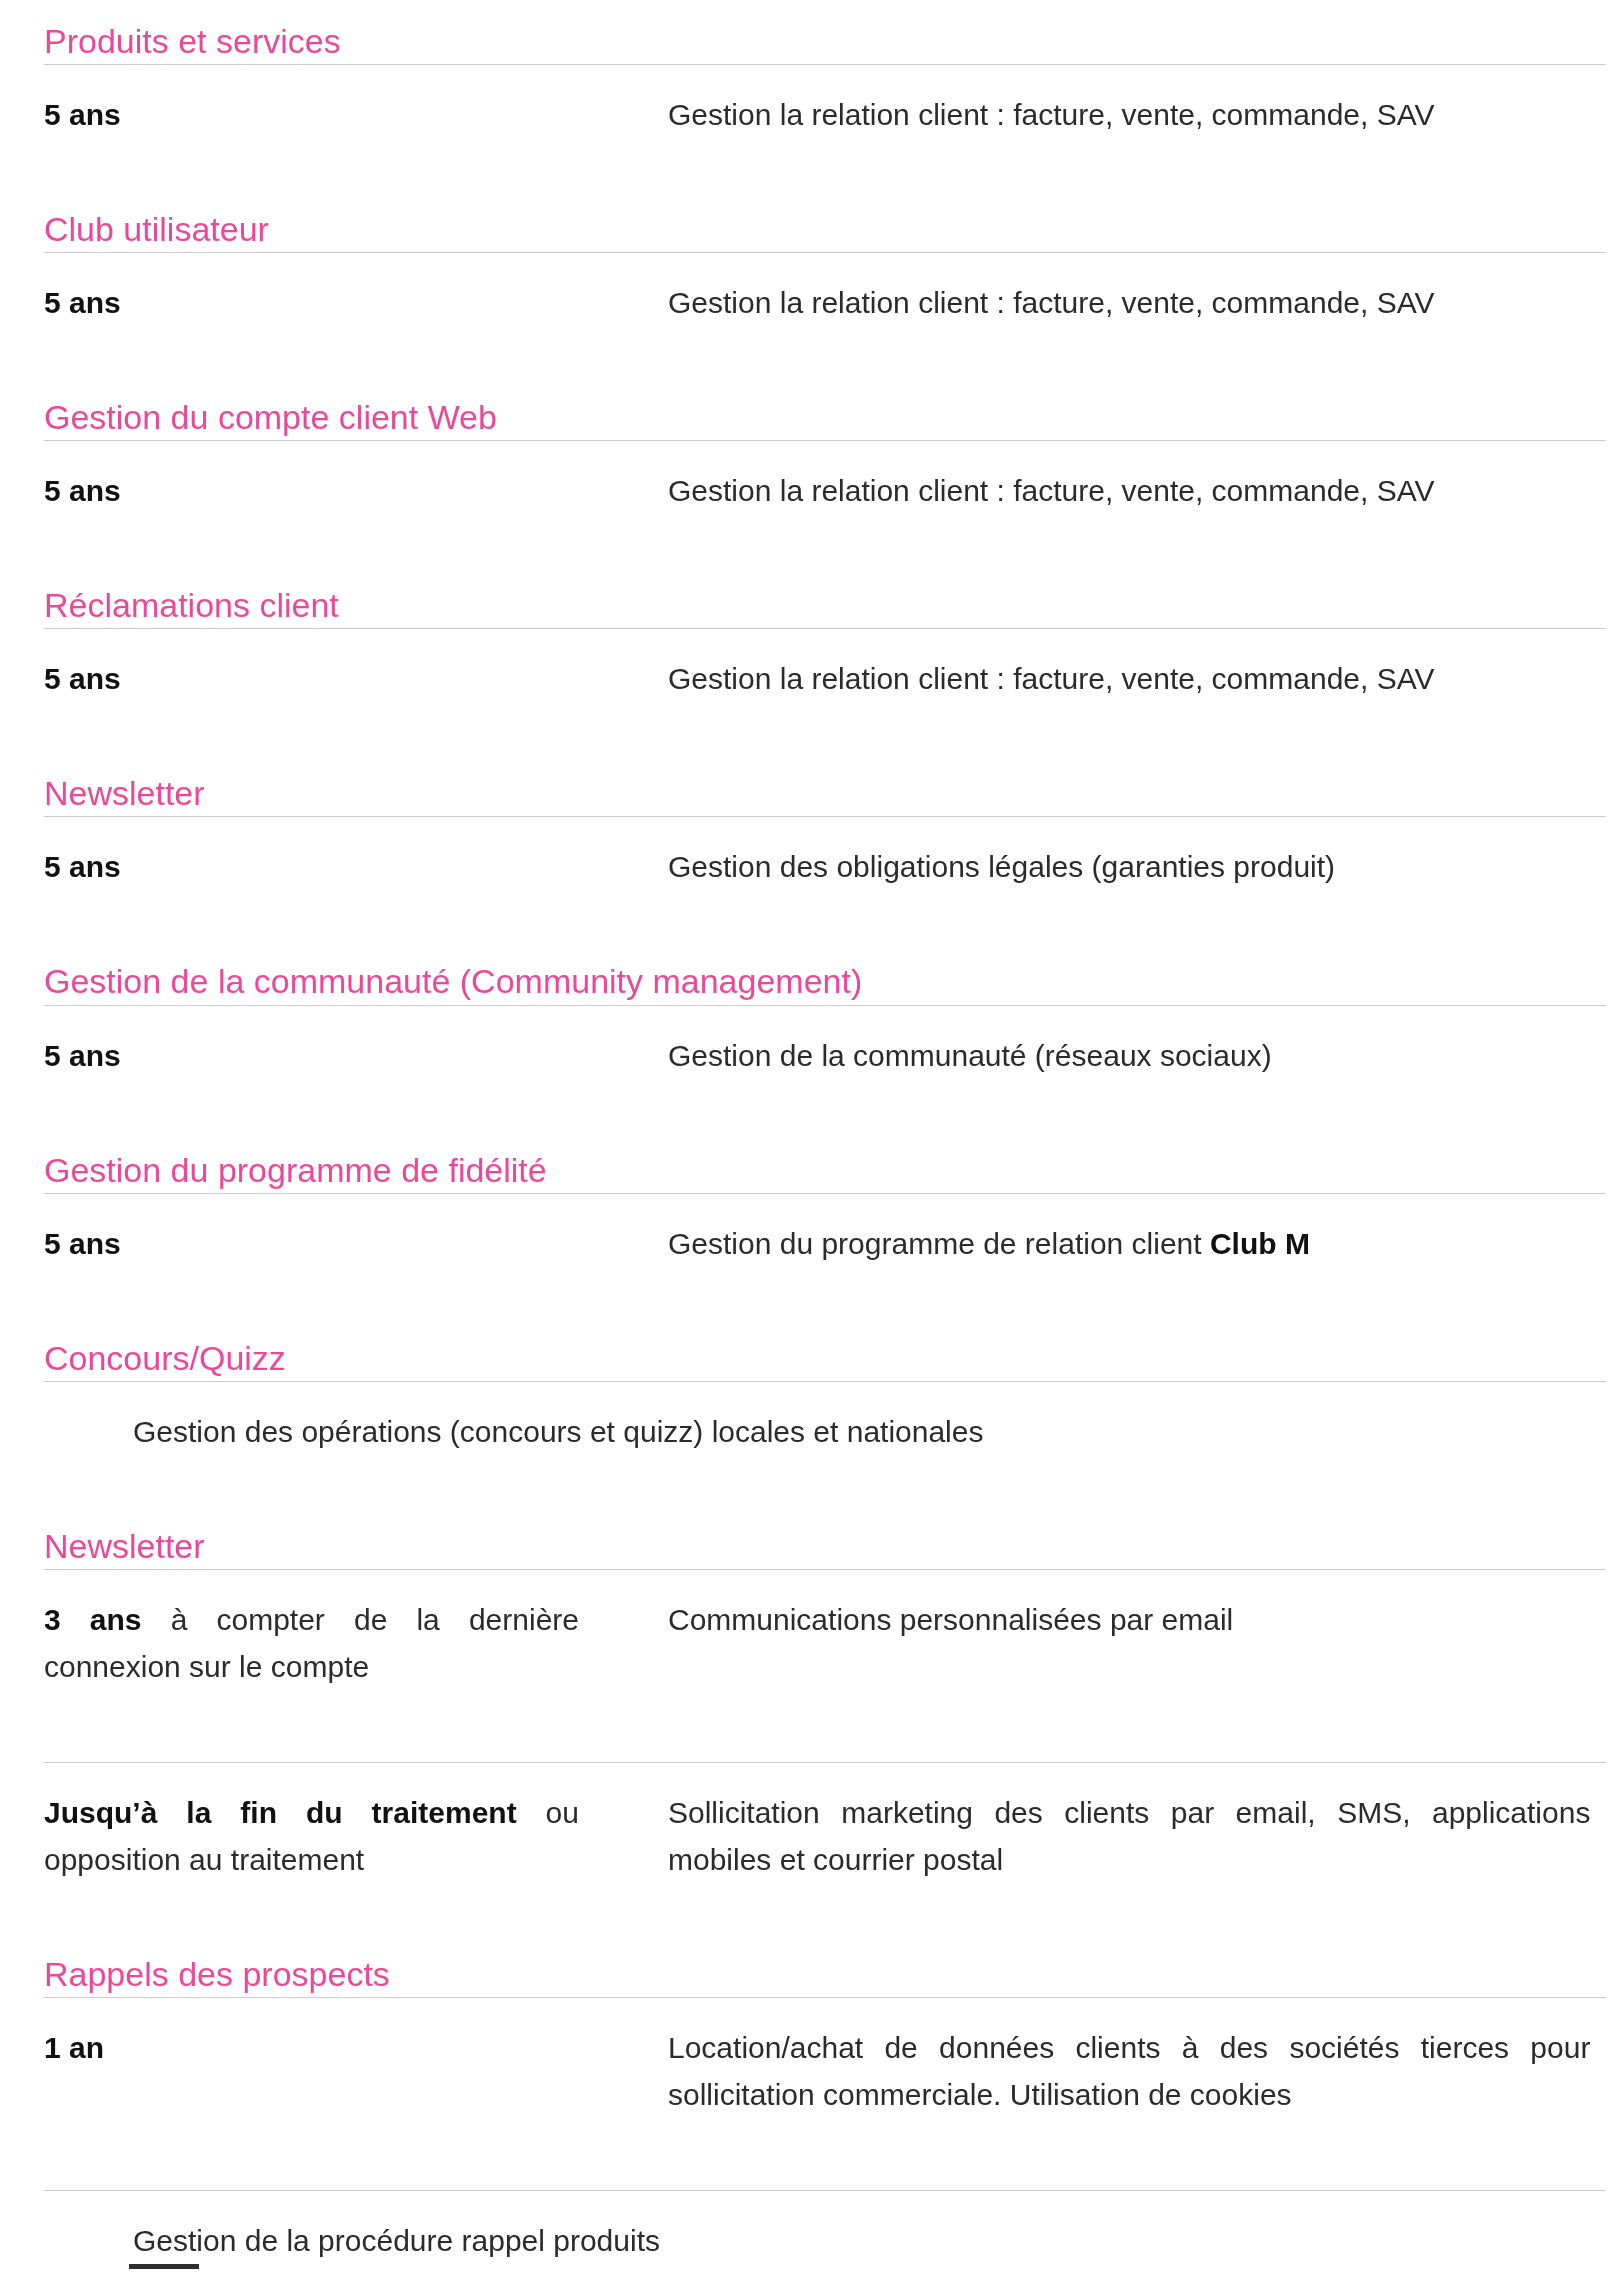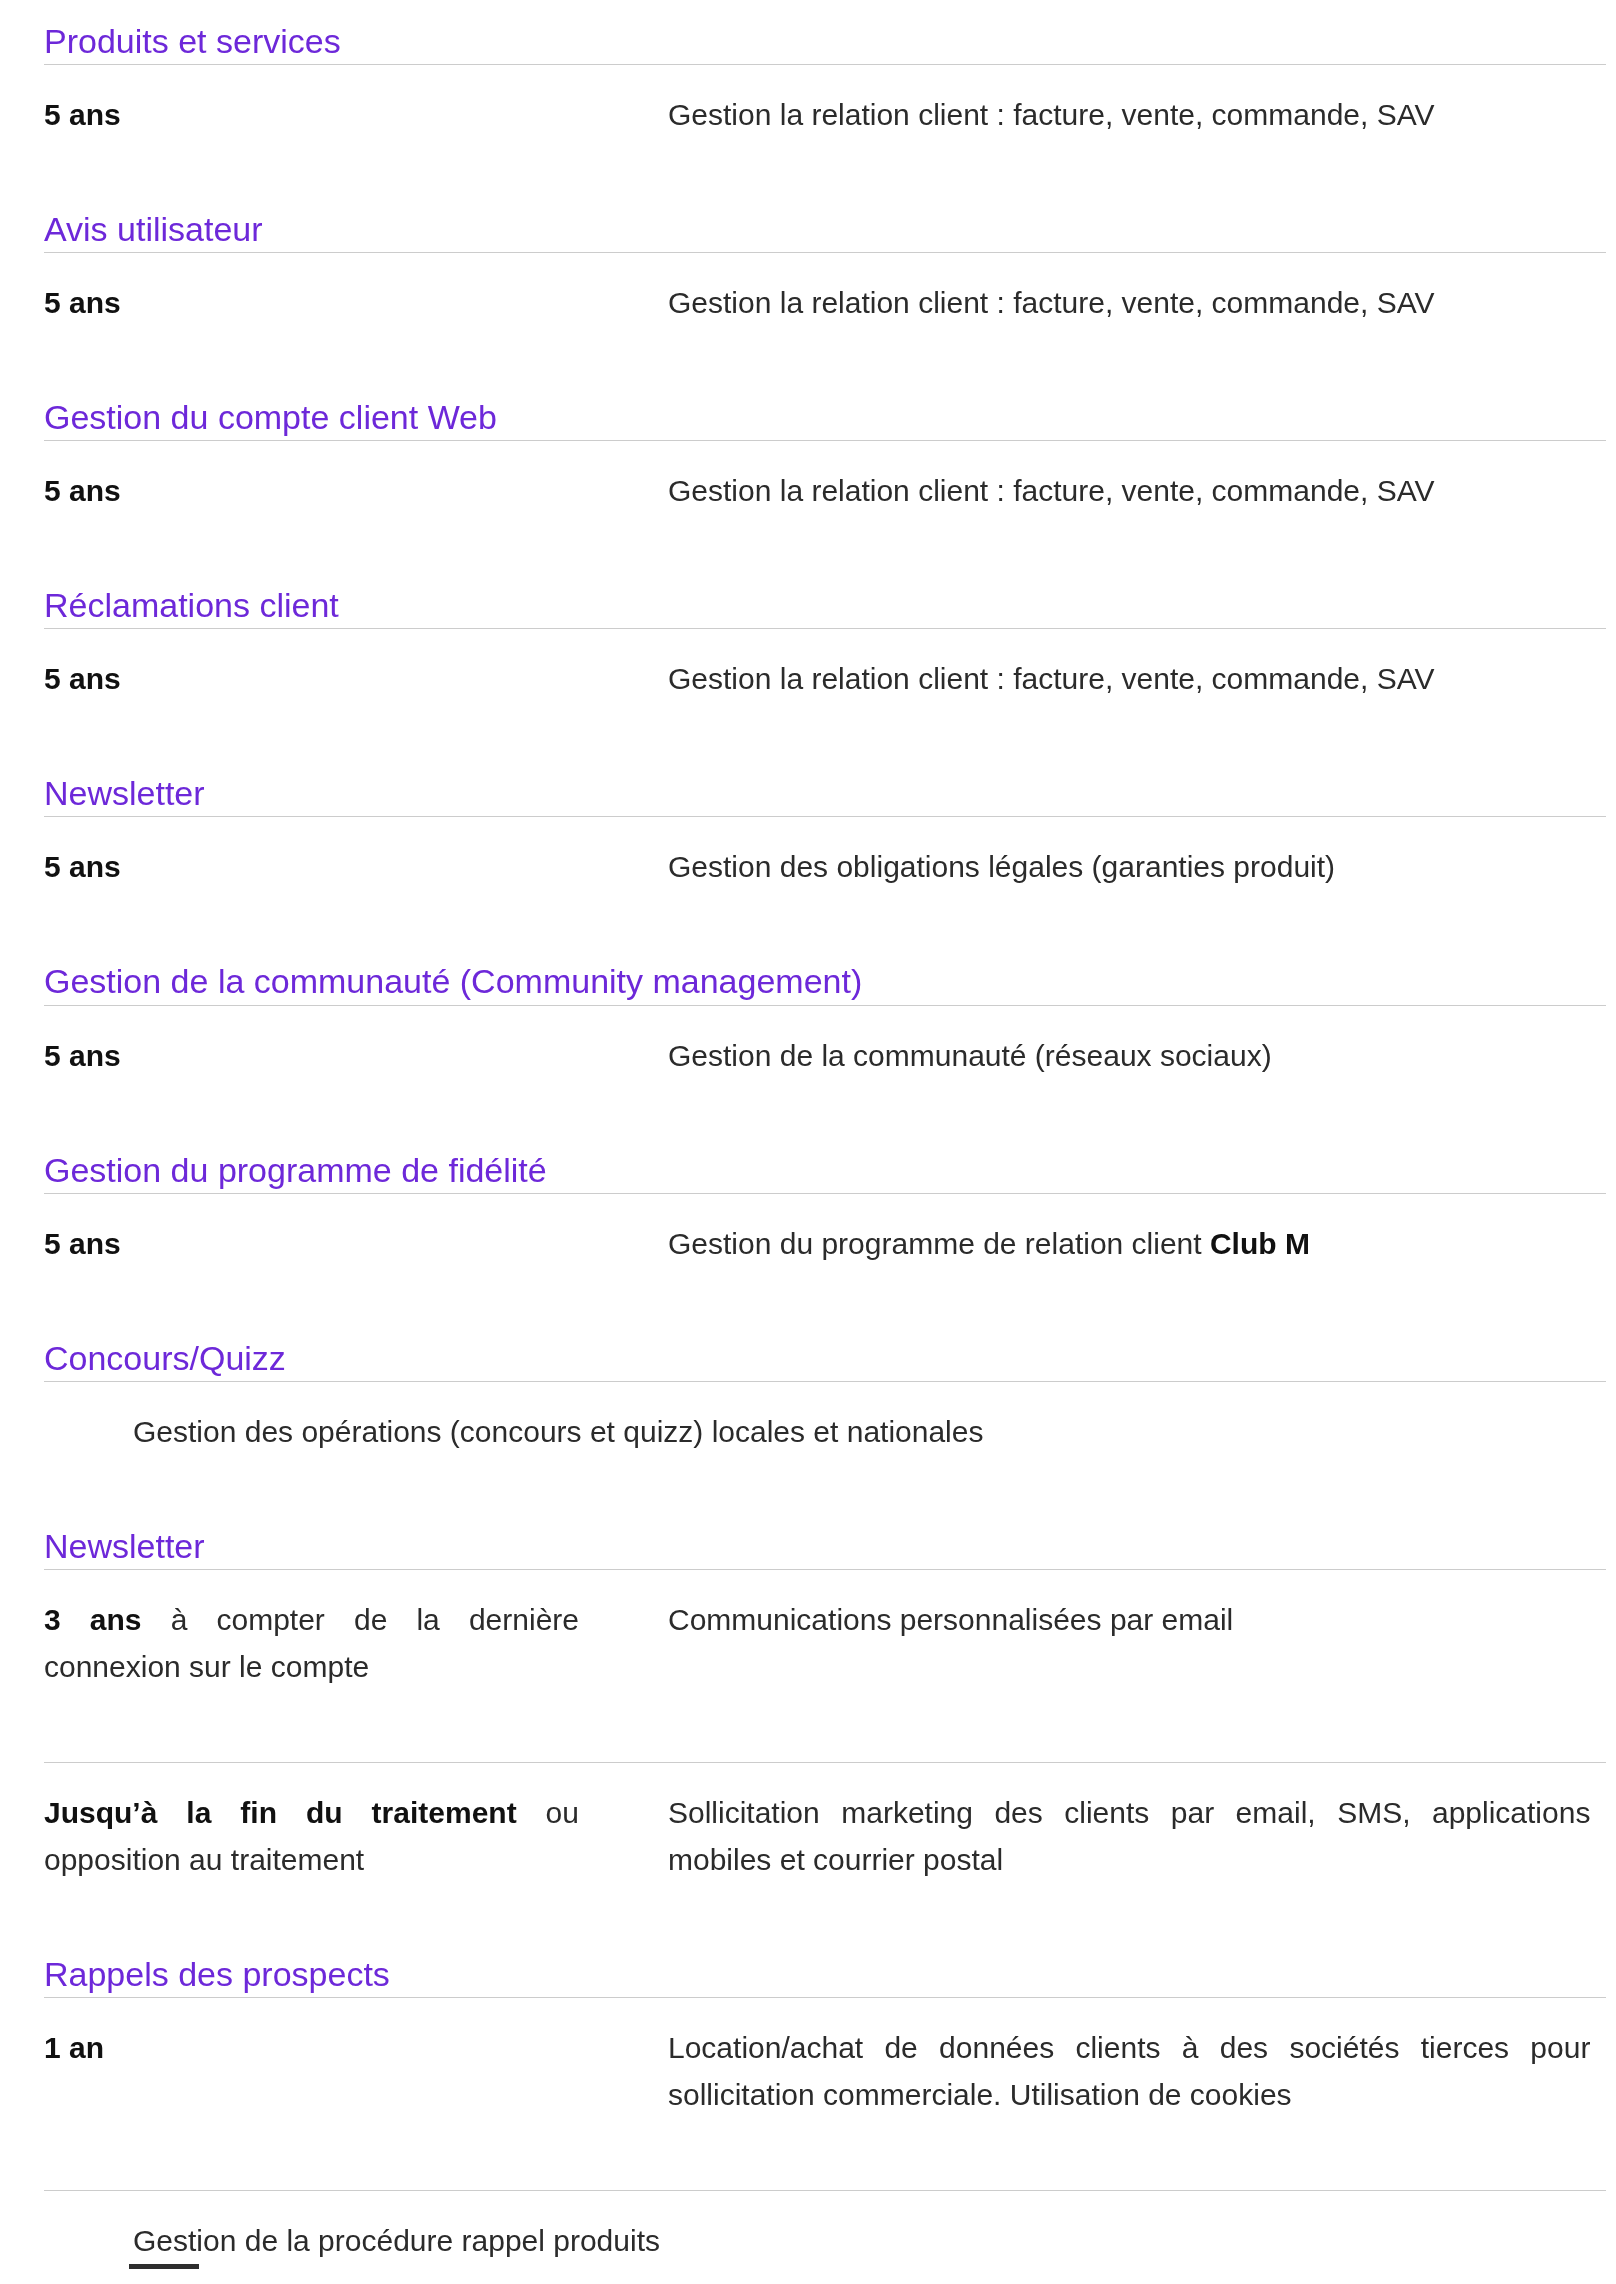--- a/index.html
+++ b/index.html
@@ -18,21 +18,21 @@
     padding: 22px 11px 0 44px;
   }
   .section {
     margin-bottom: 72px;
   }
   .section-title {
     margin: 0;
     font-size: 34px;
     line-height: 39px;
     font-weight: 400;
-    color: #6d28d9;
+    color: #ec4899;
   }
   .rule {
     border: none;
     border-top: 1.6px solid #cccccc;
     margin: 3.1px 0 0 0;
     height: 0;
   }
   .row {
     display: flex;
     margin-top: 26px;
@@ -72,21 +72,21 @@
   <section class="section">
     <h2 class="section-title">Produits et services</h2>
     <hr class="rule">
     <div class="row">
       <div class="col-duration"><span class="bold">5 ans</span><span></span></div>
       <div class="col-desc"><span>Gestion la relation client : facture, vente, commande, SAV</span><span class="bold"></span></div>
     </div>
   </section>
 
   <section class="section">
-    <h2 class="section-title">Avis utilisateur</h2>
+    <h2 class="section-title">Club utilisateur</h2>
     <hr class="rule">
     <div class="row">
       <div class="col-duration"><span class="bold">5 ans</span><span></span></div>
       <div class="col-desc"><span>Gestion la relation client : facture, vente, commande, SAV</span><span class="bold"></span></div>
     </div>
   </section>
 
   <section class="section">
     <h2 class="section-title">Gestion du compte client Web</h2>
     <hr class="rule">

